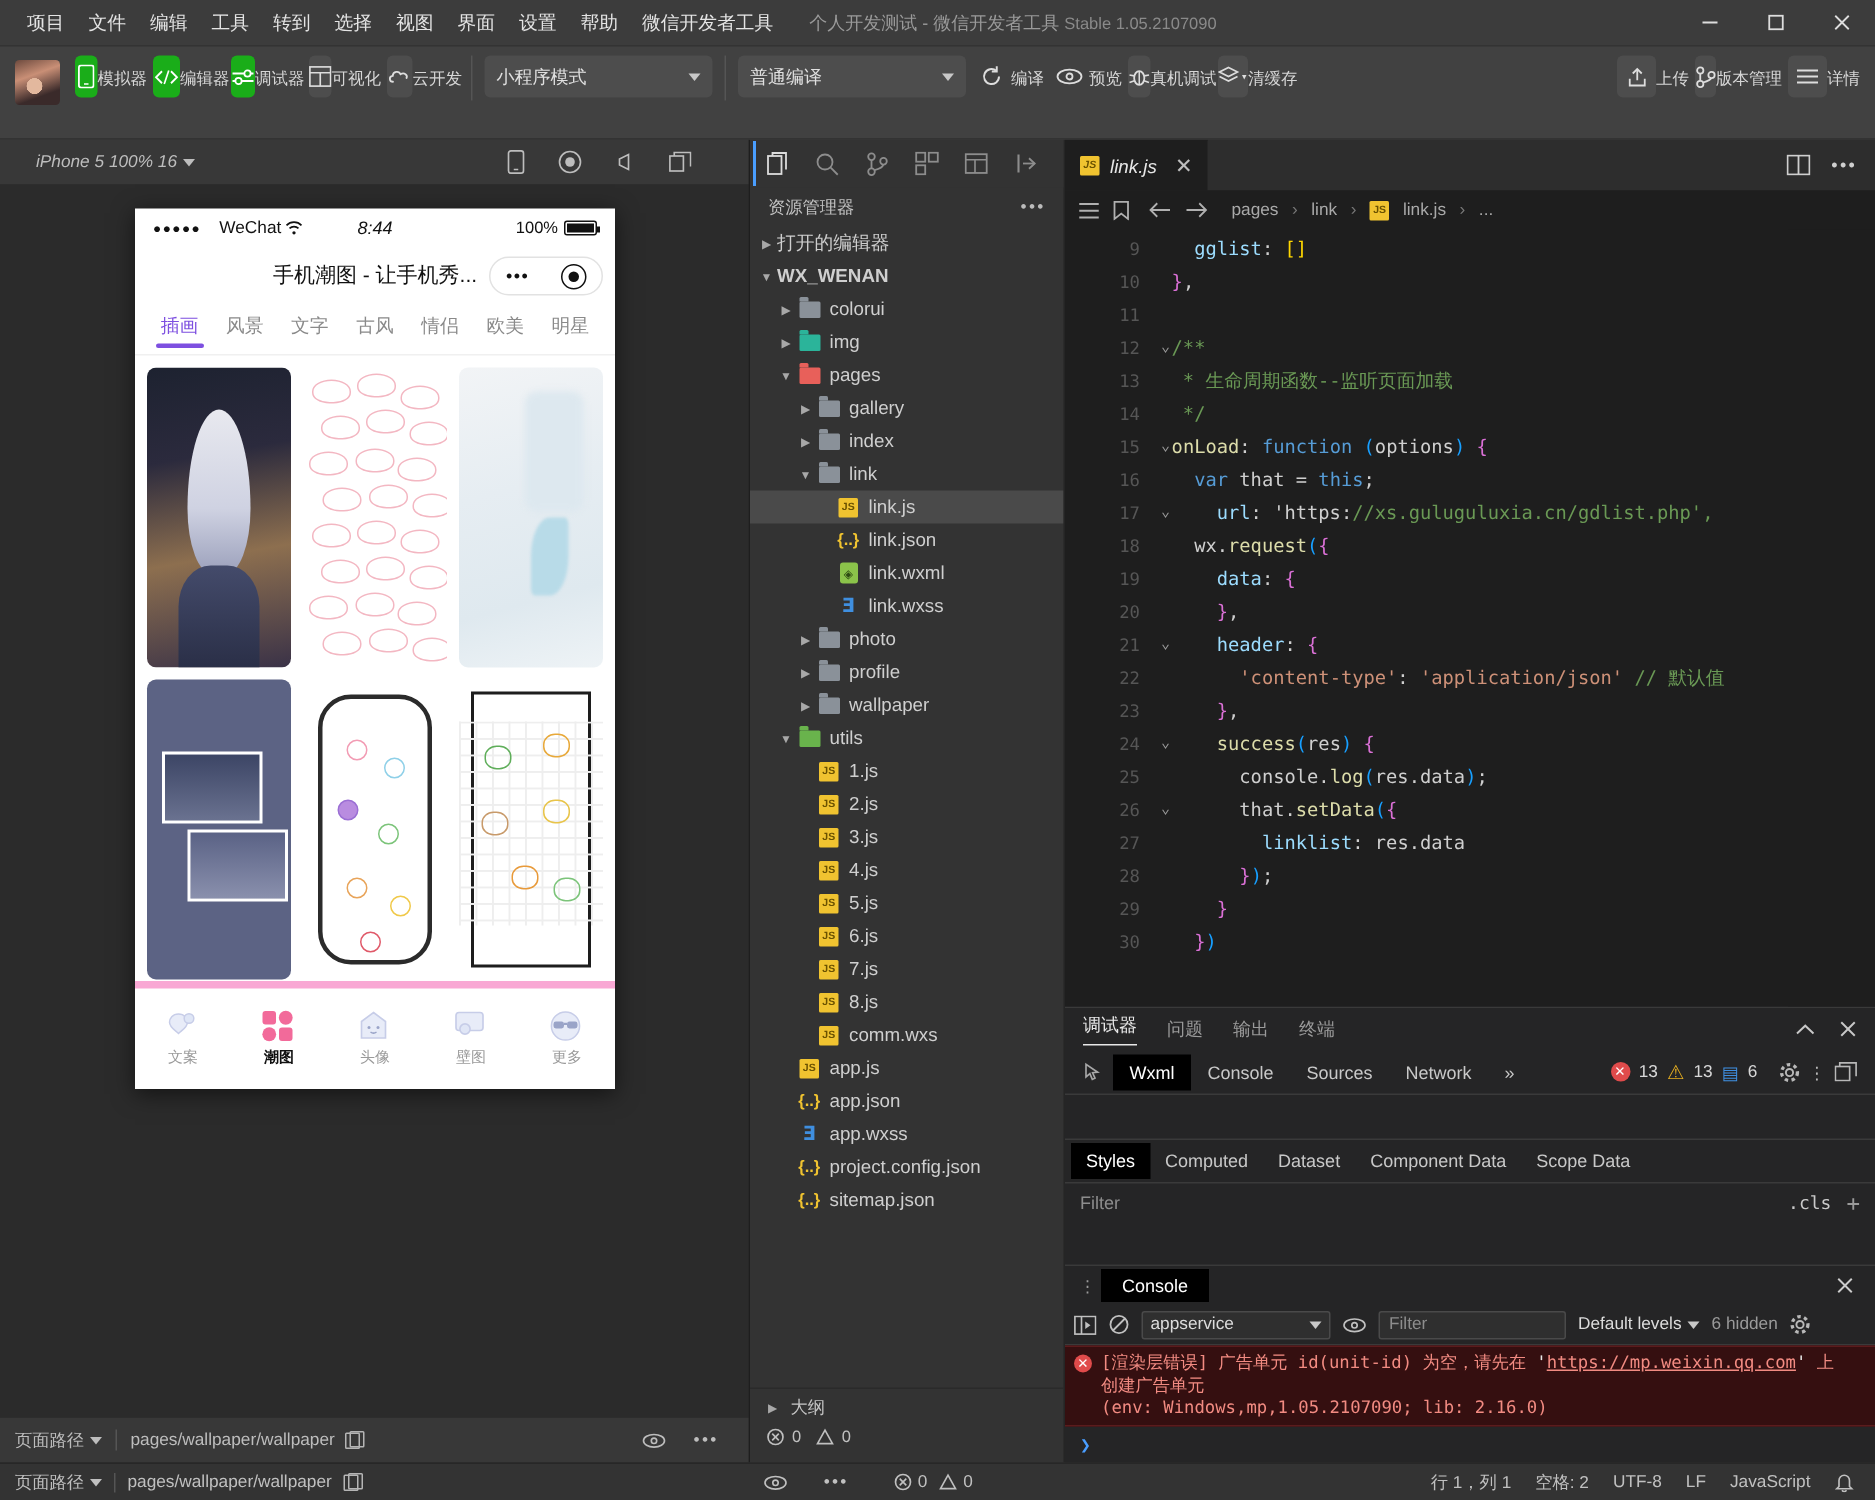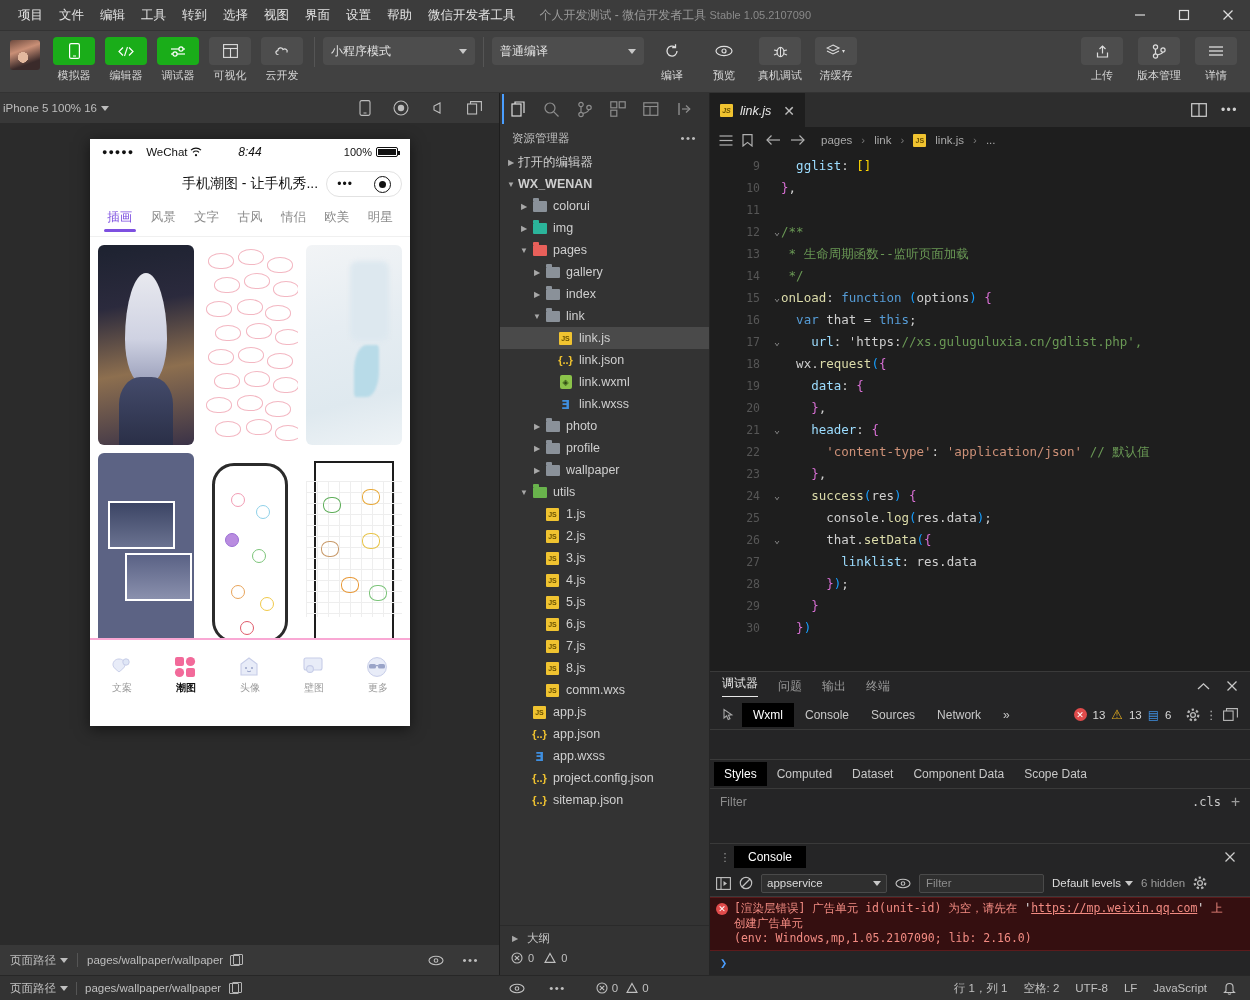--- a/index.html
+++ b/index.html
@@ -31,21 +31,21 @@
     border-bottom:1px solid #333;
   }
   .avatar {
     width:30px; height:30px; border-radius:3px; margin-top:3px; margin-right:10px;
     background:linear-gradient(160deg,#6d4a3e 0%,#c98f76 35%,#3a2a2a 75%);
     overflow:hidden; position:relative; flex:0 0 30px;
   }
   .avatar::after{ content:""; position:absolute; left:5px; top:12px; width:20px; height:18px;
     background:radial-gradient(circle at 40% 30%, #e3b89e 0 30%, transparent 31%); }
   .tgroup { display:flex; align-items:flex-start; gap:4px; }
-  .tbtn { display:flex; flex-direction:column; align-items:center; width:48px; cursor:default; }
+  .tbtn { display:flex; flex-direction:row; align-items:center; width:48px; cursor:default; }
   .tbtn .box {
     width:42px; height:28px; border-radius:4px; display:flex; align-items:center; justify-content:center;
     color:#fff; background:#4d4d4d;
   }
   .tbtn.green .box { background:#1aad19; }
   .tbtn .lbl { font-size:11px; color:#d6d6d6; margin-top:3px; white-space:nowrap; }
   .tsep { width:1px; height:30px; background:#555; margin:0 8px; align-self:flex-start; }
 
   .tsel {
     height:28px; min-width:152px; background:#4d4d4d; border-radius:4px;
@@ -54,21 +54,21 @@
   }
   .caret { border-left:4px solid transparent; border-right:4px solid transparent; border-top:5px solid #c8c8c8; }
 
   .tb-right { margin-left:auto; display:flex; gap:4px; }
 
   
   .body { flex:1; display:flex; min-height:0; background:#2d2d2d; }
 
   
   .sim-col { width:500px; flex:0 0 500px; display:flex; flex-direction:column; background:#2b2b2b; border-right:1px solid #1e1e1e; }
-  .sim-bar { height:30px; flex:0 0 30px; display:flex; align-items:center; padding:0 3px; background:#383838; color:#bdbdbd; font-size:11.5px; }
+  .sim-bar { height:30px; flex:0 0 30px; display:flex; align-items:center; padding:0 24px; background:#383838; color:#bdbdbd; font-size:11.5px;font-style:italic; }
   .sim-bar .dev { display:flex; align-items:center; gap:4px; }
   .sim-icons { margin-left:auto; display:flex; gap:22px; align-items:center; padding-right:14px; }
   .sim-stage { flex:1; position:relative; background:#2b2b2b; overflow:hidden; }
 
   .phone {
     position:absolute; left:90px; top:16px; width:320px; height:587px;
     background:#fff; box-shadow:0 3px 14px rgba(0,0,0,.55);
   }
   .p-status { height:26px; display:flex; align-items:center; padding:0 12px; font-size:11px; color:#111; }
   .p-status .dots { letter-spacing:1px; font-size:9px; }
@@ -113,21 +113,21 @@
   .c5 { background:#fff; }
   .c5 .blob{position:absolute;left:10%;top:5%;width:80%;height:90%;border:3px solid #2b2b2b;border-radius:22px;}
   .c5 s{position:absolute;width:14px;height:14px;border-radius:50%;border:1.6px solid;text-decoration:none;}
   .c6 { background:#fff; }
   .c6 .frame{position:absolute;left:8%;top:4%;width:84%;height:92%;border:2.5px solid #1d1d1d;background:#fff;}
   .c6 .grid{position:absolute;left:0;right:0;top:14%;bottom:18%;
     background-image:linear-gradient(#eee 1px,transparent 1px),linear-gradient(90deg,#eee 1px,transparent 1px);
     background-size:11px 11px;}
   .c6 s{position:absolute;width:18px;height:16px;border-radius:45%;border:1.6px solid;text-decoration:none;}
 
-  .p-tabbar { position:absolute; left:0; right:0; bottom:16px; height:72px; background:#fff; border-top:2px solid #f9a8d4; display:flex; }
+  .p-tabbar { position:absolute; left:0; right:0; bottom:0; height:72px; background:#fff; border-top:5px solid #f9a8d4; display:flex; }
   .p-tb { flex:1; display:flex; flex-direction:column; align-items:center; justify-content:center; gap:3px; }
   .p-tb .ic { width:24px; height:22px; position:relative; }
   .p-tb .tx { font-size:10px; color:#9a9a9a; }
   .p-tb.on .tx { color:#111; font-weight:600; }
 
   .sim-foot { height:30px; flex:0 0 30px; background:#383838; display:flex; align-items:center; padding:0 10px; font-size:11.5px; color:#bdbdbd; }
   .sim-foot .sep { width:1px; height:14px; background:#555; margin:0 9px; }
   .sim-foot .right { margin-left:auto; display:flex; gap:18px; align-items:center; padding-right:10px; }
 
   

